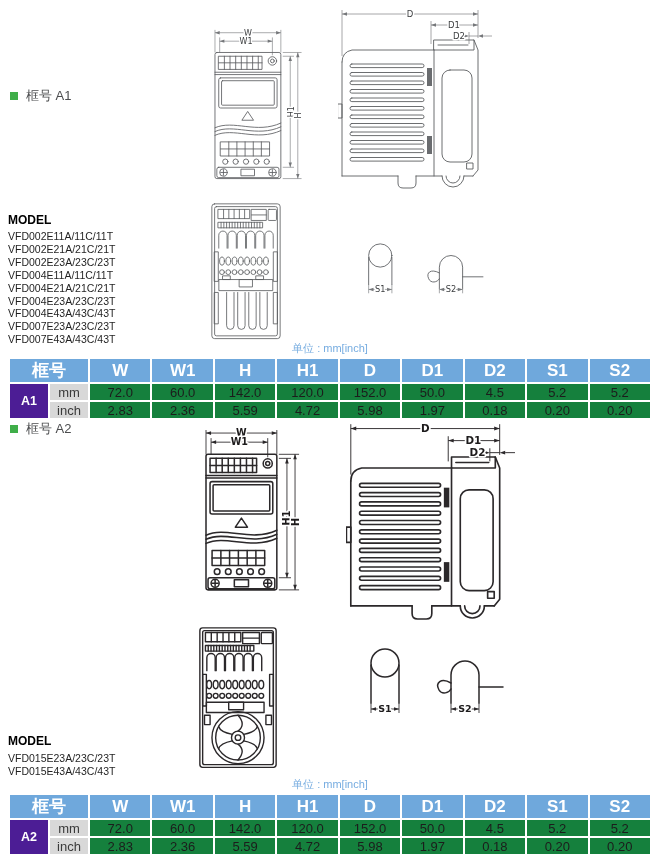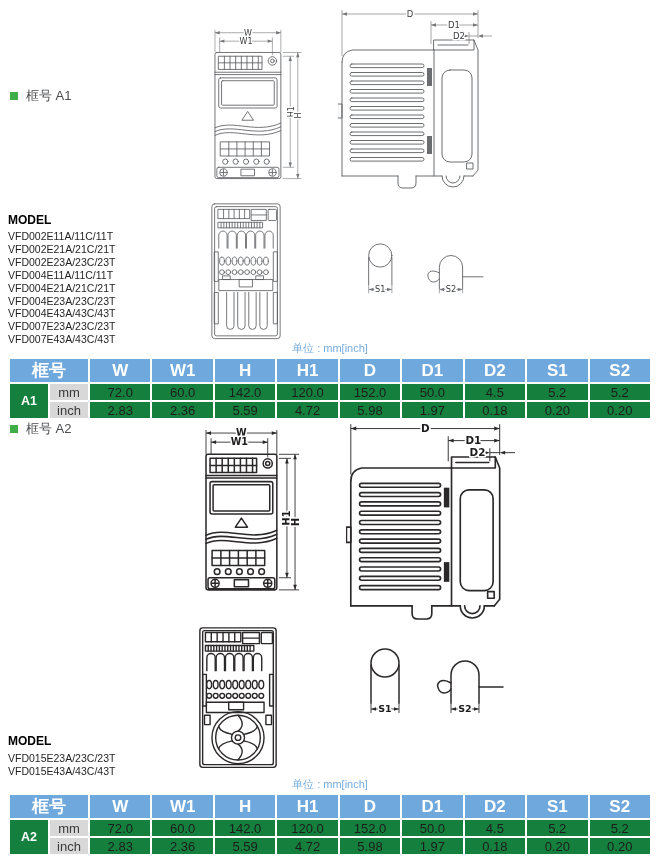--- a/index.html
+++ b/index.html
@@ -8,21 +8,21 @@
   .page-title{position:absolute;left:8px;top:4px;font-size:22px;font-weight:bold;color:#1BA8E6;letter-spacing:1px;}
   .sec-head{position:absolute;display:flex;align-items:center;font-size:13px;color:#4b4c4e;}
   .bullet{width:8px;height:8px;background:#3FAE49;margin-right:8px;flex:none;}
   .model-title{position:absolute;left:8px;font-size:12px;font-weight:bold;color:#000;}
   .models{position:absolute;left:8px;font-size:10.5px;line-height:12.9px;color:#1f1f1f;}
   .unit-label{position:absolute;left:8px;width:644px;text-align:center;font-size:11px;color:#76ACE0;}
   
   .dim-table{position:absolute;left:8px;border-collapse:collapse;width:644px;table-layout:fixed;}
   .dim-table th{background:#6FA8DC;color:#fff;font-size:17px;font-weight:bold;height:17px;border:2px solid #fff;padding:0;}
   .dim-table td{border:2px solid #fff;text-align:center;font-size:13px;height:16px;padding:0;}
-  td.cell-frame{background:#15803d;color:#fff;font-weight:bold;font-size:12.5px;}
+  td.cell-frame{background:#4c1d95;color:#fff;font-weight:bold;font-size:12.5px;}
   td.cell-unit{background:#D8D8D8;color:#3a3a3a;}
   td.cell-val{background:#15803d;color:#1c1c1c;}
   
   .dwg{position:absolute;}
   .dwg svg{display:block;width:100%;height:100%;}
   .dwg .ln{stroke:#5B5D60;stroke-width:0.9;fill:none;stroke-linecap:round;stroke-linejoin:round;}
   .dwg .dim{stroke:#75777A;stroke-width:0.65;fill:none;}
   .dwg .arr{fill:#75777A;stroke:none;}
   .dwg .solid{fill:#6A6C6F;stroke:none;}
   .dwg text.dl{font:8.5px "DejaVu Sans",sans-serif;fill:#3B3D3F;paint-order:stroke;stroke:#fff;stroke-width:3px;stroke-linejoin:round;}

